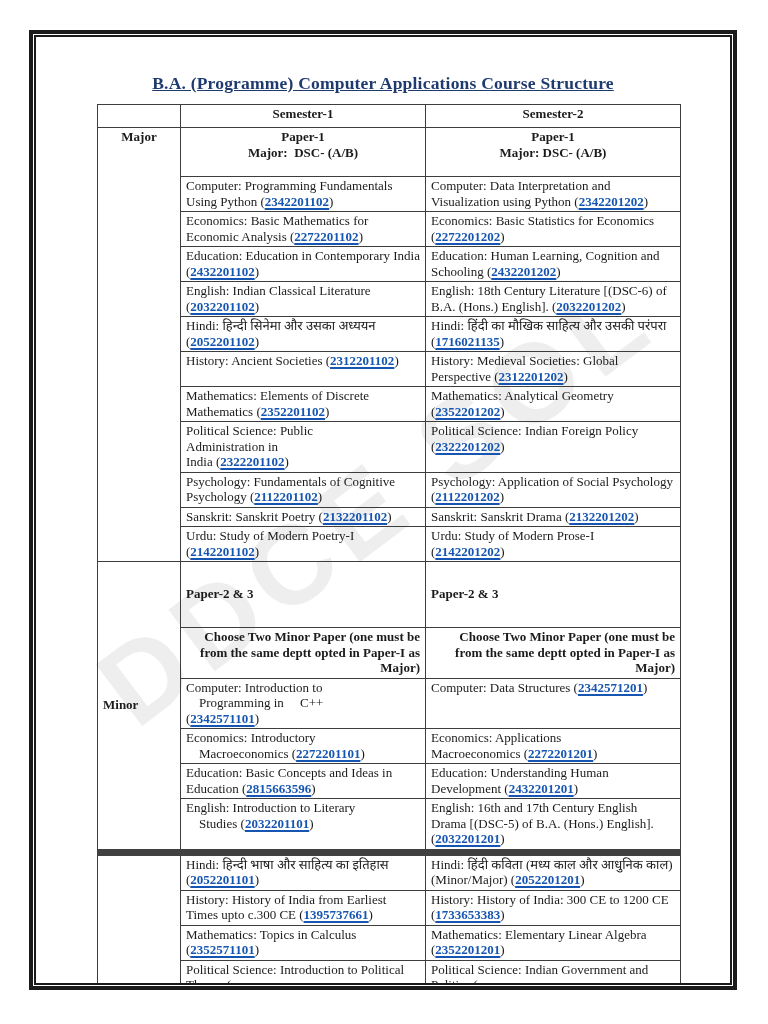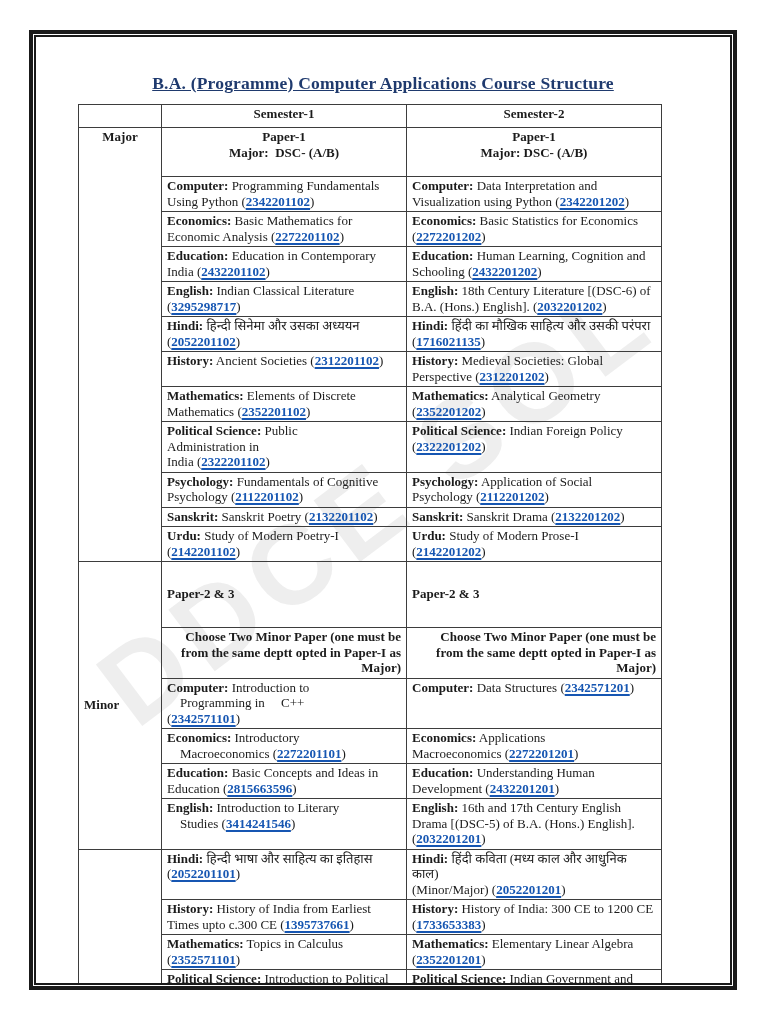--- a/index.html
+++ b/index.html
@@ -21,37 +21,37 @@
     color:rgba(70,70,70,0.09);white-space:nowrap;pointer-events:none;
     font-family:"Liberation Sans","DejaVu Sans",sans-serif;z-index:0;
   }
   .page-title{
     margin:36px 20px 0 20px;text-align:center;font-size:17.5px;font-weight:bold;
     color:var(--title-color,#1f3a6e);text-decoration:underline;letter-spacing:.2px;
     position:relative;z-index:1;
   }
   table.course{
     border-collapse:collapse;table-layout:fixed;width:583px;
-    margin:10px 0 0 42px;position:relative;z-index:1;background:transparent;
+    margin:10px 0 0 61px;position:relative;z-index:1;background:transparent;
   }
   table.course td{
     border:1px solid #3d3d3d;padding:1px 5px 2px 5px;
     font-size:13px;line-height:15.5px;vertical-align:top;word-wrap:break-word;
   }
   td.hdr{font-weight:bold;text-align:center;height:19px;font-size:13.5px;}
   .lbl{font-weight:bold;text-align:center;font-size:13.5px;}
   .lbl-0{vertical-align:top;padding-top:70px;}
   .lbl-1{vertical-align:middle;}
   .lbl-2{vertical-align:middle;}
   tr.kind-paper1 td{font-weight:bold;text-align:center;height:45px;}
   tr.kind-paper23 td{font-weight:bold;text-align:left;vertical-align:middle;height:62px;}
   tr.kind-choose td{font-weight:bold;text-align:right;}
-  tr.thick-top td{border-top:1px solid #404040;}
+  tr.thick-top td{border-top:7px solid #404040;}
   .pre{white-space:pre-wrap;}
-  .subj{font-weight:bold;}
+  .subj{font-weight:normal;}
   .desc{white-space:pre-wrap;}
   a.code{
     color:var(--link-color,#1656b2);font-weight:bold;text-decoration:underline;
     text-decoration-thickness:2px;text-underline-offset:2px;cursor:pointer;
   }
 </style>
 </head>
 <body style="--title-color: #1f3a6e; --link-color: #1656b2;">
 
 <div class="page-frame">
@@ -89,21 +89,21 @@
           <tr>
             <td><span class="subj">Economics:</span><span class="desc"> Basic Mathematics for Economic Analysis (</span><a class="code">2272201102</a><span class="desc">)</span></td>
             <td><span class="subj">Economics:</span><span class="desc"> Basic Statistics for Economics (</span><a class="code">2272201202</a><span class="desc">)</span></td>
           </tr>
           <tr>
             <td><span class="subj">Education:</span><span class="desc"> Education in Contemporary India (</span><a class="code">2432201102</a><span class="desc">)</span></td>
             <td><span class="subj">Education:</span><span class="desc"> Human Learning, Cognition and Schooling (</span><a class="code">2432201202</a><span class="desc">)</span></td>
           </tr>
           <tr>
             <td><span class="subj">English:</span><span class="desc"> Indian Classical Literature
-(</span><a class="code">3295298717</a><span class="desc">)</span></td>
+(</span><a class="code">2032201102</a><span class="desc">)</span></td>
             <td><span class="subj">English:</span><span class="desc"> 18th Century Literature [(DSC-6) of B.A. (Hons.) English]. (</span><a class="code">2032201202</a><span class="desc">)</span></td>
           </tr>
           <tr>
             <td><span class="subj">Hindi:</span><span class="desc"> हिन्दी सिनेमा और उसका अध्ययन
 (</span><a class="code">2052201102</a><span class="desc">)</span></td>
             <td><span class="subj">Hindi:</span><span class="desc"> हिंदी का मौखिक साहित्य और उसकी परंपरा
 (</span><a class="code">1716021135</a><span class="desc">)</span></td>
           </tr>
           <tr>
             <td><span class="subj">History:</span><span class="desc"> Ancient Societies (</span><a class="code">2312201102</a><span class="desc">)</span></td>
@@ -155,21 +155,21 @@
     Macroeconomics (</span><a class="code">2272201101</a><span class="desc">)</span></td>
             <td><span class="subj">Economics:</span><span class="desc"> Applications
 Macroeconomics (</span><a class="code">2272201201</a><span class="desc">)</span></td>
           </tr>
           <tr>
             <td><span class="subj">Education:</span><span class="desc"> Basic Concepts and Ideas in Education (</span><a class="code">2815663596</a><span class="desc">)</span></td>
             <td><span class="subj">Education:</span><span class="desc"> Understanding Human Development (</span><a class="code">2432201201</a><span class="desc">)</span></td>
           </tr>
           <tr>
             <td><span class="subj">English:</span><span class="desc"> Introduction to Literary
-    Studies (</span><a class="code">3414241546</a><span class="desc">)</span></td>
+    Studies (</span><a class="code">2032201101</a><span class="desc">)</span></td>
             <td><span class="subj">English:</span><span class="desc"> 16th and 17th Century English Drama [(DSC-5) of B.A. (Hons.) English]. (</span><a class="code">2032201201</a><span class="desc">)</span></td>
           </tr>
           <tr class="thick-top">
             <td class="lbl lbl-2" rowspan="4"></td>
             <td><span class="subj">Hindi:</span><span class="desc"> हिन्दी भाषा और साहित्य का इतिहास
 (</span><a class="code">2052201101</a><span class="desc">)</span></td>
             <td><span class="subj">Hindi:</span><span class="desc"> हिंदी कविता (मध्य काल और आधुनिक काल)
 (Minor/Major) (</span><a class="code">2052201201</a><span class="desc">)</span></td>
           </tr>
           <tr>

